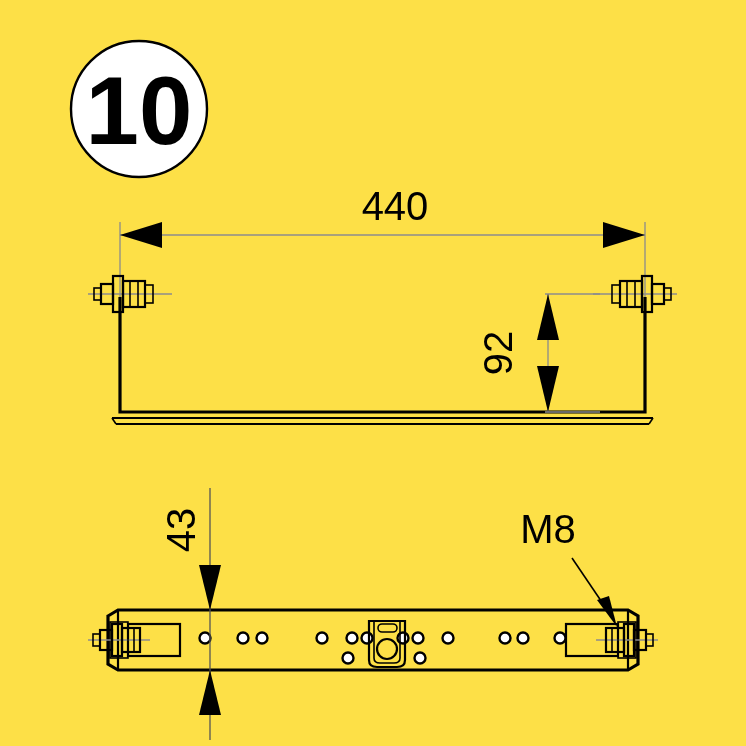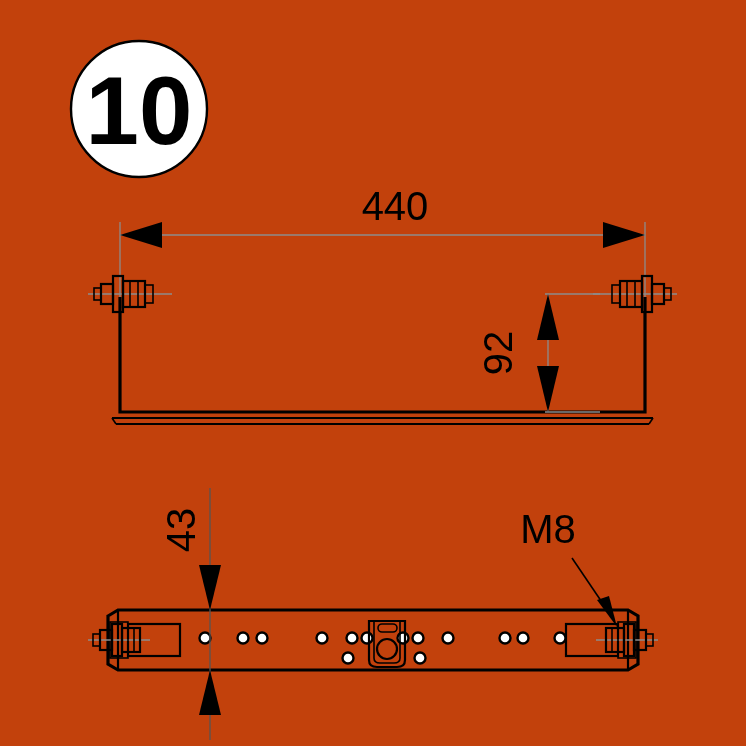--- a/index.html
+++ b/index.html
@@ -8,21 +8,21 @@
     padding: 0;
     background: #ffffff;
   }
   body {
     font-family: "Liberation Sans", sans-serif;
   }
   #drawing-root {
     position: relative;
     width: 746px;
     height: 746px;
-    background: #c2410c;
+    background: #fde047;
     overflow: hidden;
   }
   #drawing-svg {
     display: block;
     width: 746px;
     height: 746px;
   }
   .dim-text {
     font-family: "Liberation Sans", sans-serif;
     font-size: 40px;

